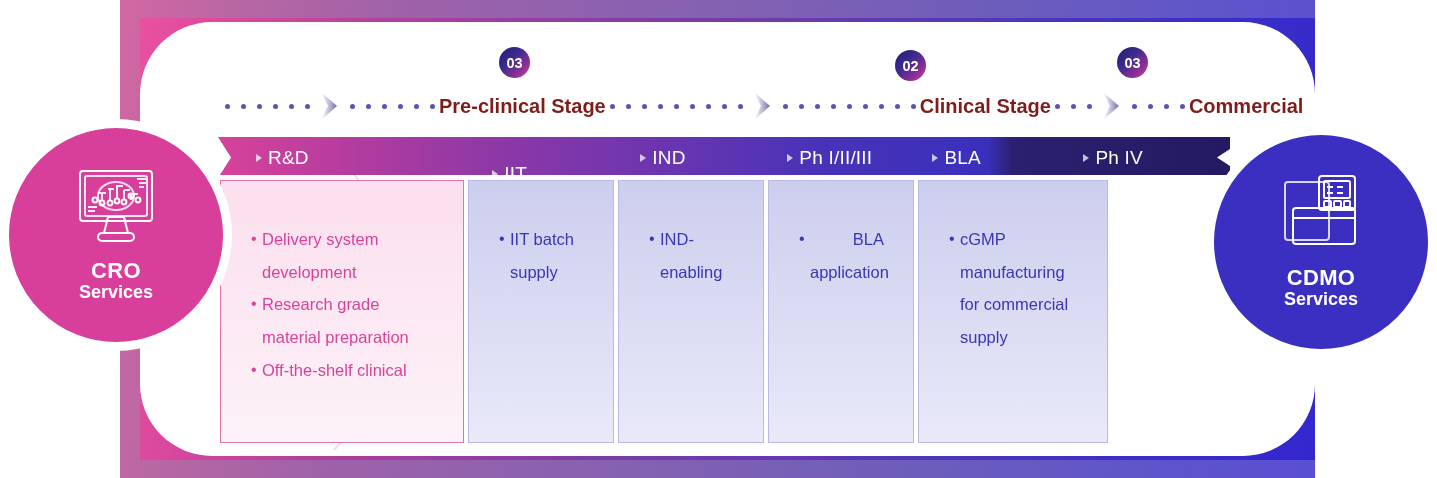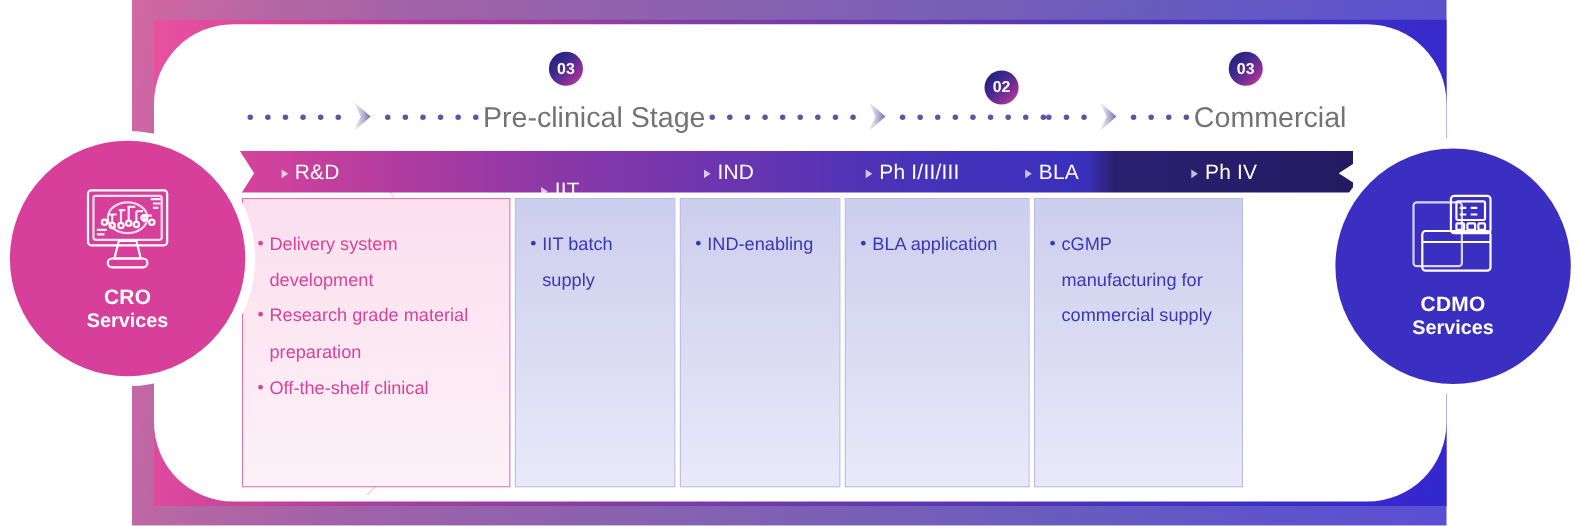--- a/index.html
+++ b/index.html
@@ -30,41 +30,41 @@
   }
 
   
   .circle{
     position:absolute;border-radius:50%;
     display:flex;flex-direction:column;align-items:center;justify-content:center;
     box-sizing:border-box;border:9px solid #ffffff;color:#fff;text-align:center;
   }
   .circle-cro{left:0px;top:119px;width:232px;height:232px;background:#d83f9b;}
   .circle-cdmo{left:1205px;top:126px;width:232px;height:232px;background:#3a2fc1;}
-  .circle .c-title{font-size:19px;font-weight:700;letter-spacing:.3px;line-height:1.05;margin-top:10px;}
+  .circle .c-title{font-size:22px;font-weight:700;letter-spacing:.3px;line-height:1.05;margin-top:10px;}
   .circle .c-sub{font-size:18px;font-weight:700;line-height:1.1;margin-top:1px;text-align:center;}
   .circle .c-icon{width:104px;height:82px;}
 
   
   .rail{position:absolute;left:225px;top:88px;width:1000px;height:36px;}
   .rail-row{position:absolute;left:0;top:0;width:100%;height:36px;
             display:flex;align-items:center;}
   .dots{flex:0 0 auto;display:flex;align-items:center;gap:11px;height:36px;}
   .dots i{display:block;width:5px;height:5px;border-radius:50%;background:#5b55a8;}
   .chev{flex:0 0 auto;width:26px;height:32px;margin:0 7px;}
-  .stage-label{flex:0 0 auto;font-size:26px;font-weight:400;color:#737373;
+  .stage-label{flex:0 0 auto;font-size:20px;font-weight:700;color:#7f1d1d;
                white-space:nowrap;padding:0 4px;}
   .badge{
     position:absolute;width:31px;height:31px;border-radius:50%;
     display:flex;align-items:center;justify-content:center;
     font-size:14.5px;font-weight:700;color:#fff;
     background:linear-gradient(135deg,#221a72 0%,#3a2a8e 38%,#8b2e95 72%,#d3449c 100%);
   }
   #badge-01{left:499px;top:47px;}
-  #badge-02{left:895px;top:64px;}
+  #badge-02{left:895px;top:50px;}
   #badge-03{left:1117px;top:47px;}
 
   
   .bar{position:absolute;left:218px;top:137px;width:1012px;height:38px;}
   .bar-bg{position:absolute;inset:0;
     background:linear-gradient(90deg,#d6439b 0%,#b93d9e 11%,#8e38a6 27%,#6b35b0 44%,#4733b8 60%,#3a30bd 76%,#2b2070 78.5%,#241a62 100%);
     clip-path:polygon(0 0, 1012px 0, 1012px 12px, 999px 20.5px, 1012px 29px, 1012px 41px, 0 41px, 13px 20.5px);
   }
   .bar-cells{position:absolute;inset:0;display:flex;}
   .bar-cell{position:relative;display:flex;align-items:center;height:41px;}
@@ -72,21 +72,21 @@
                   border-left:6px solid rgba(255,255,255,.72);margin-right:6px;flex:0 0 auto;}
   .bar-cell .lbl{color:#fff;font-size:19px;font-weight:400;white-space:nowrap;letter-spacing:.2px;}
 
   
   .cols{position:absolute;left:220px;top:180px;height:263px;display:flex;}
   .col{position:relative;height:263px;box-sizing:border-box;
        background:linear-gradient(180deg,#ccceee 0%,#d9daf2 45%,#e9e9fa 100%);
        border:1px solid #b9b9e2;margin-right:4px;}
   .col.is-rnd{background:linear-gradient(180deg,#fbdfee 0%,#fce9f3 55%,#fdf2f8 100%);
               border:1px solid #e273ad;}
-  .col ul{list-style:none;margin:0;padding:25px 12px 0 13px;}
+  .col ul{list-style:none;margin:17px;padding:25px 12px 0 13px;}
   .col li{position:relative;padding-left:11px;font-size:16.5px;line-height:1.98;
           color:#3b36b4;white-space:normal;}
   .col li::before{content:"\2022";position:absolute;left:0;top:0;color:#3b36b4;font-size:16px;}
   .col.is-rnd li{color:#d8439a;}
   .col.is-rnd li::before{color:#d8439a;}
 
   .wm{position:absolute;pointer-events:none;}
 </style>
 </head>
 <body>
@@ -192,20 +192,21 @@
           <i></i>
           <i></i>
           <i></i>
           <i></i>
           <i></i>
           <i></i>
           <i></i>
           <i></i>
           <i></i>
         </span>
+      <span class="stage-label">Clinical Stage</span>
       <span class="dots">
           <i></i>
           <i></i>
           <i></i>
         </span>
       <svg class="chev" viewBox="0 0 26 32">
         <path d="M4 2 L20 16 L4 30 L11 16 Z" fill="url(#chevgrad)"></path>
       </svg>
       <span class="dots">
           <i></i>
@@ -267,21 +268,21 @@
       </ul>
     </div>
 
     <div class="col" style="width:146px;">
       <ul>
         <li>IND-enabling</li>
       </ul>
     </div>
 
 
-    <div class="col" style="width:168px;">
+    <div class="col" style="width:146px;text-align:right;">
       <ul>
         <li>BLA application</li>
       </ul>
     </div>
 
     <div class="col" style="width:190px;margin-right:0;">
       <ul>
         <li>cGMP manufacturing for commercial supply</li>
       </ul>
     </div>

